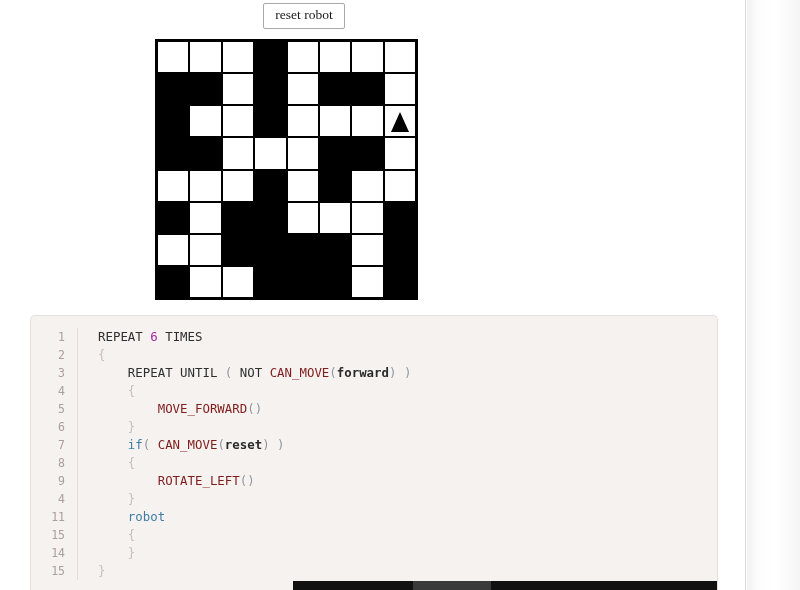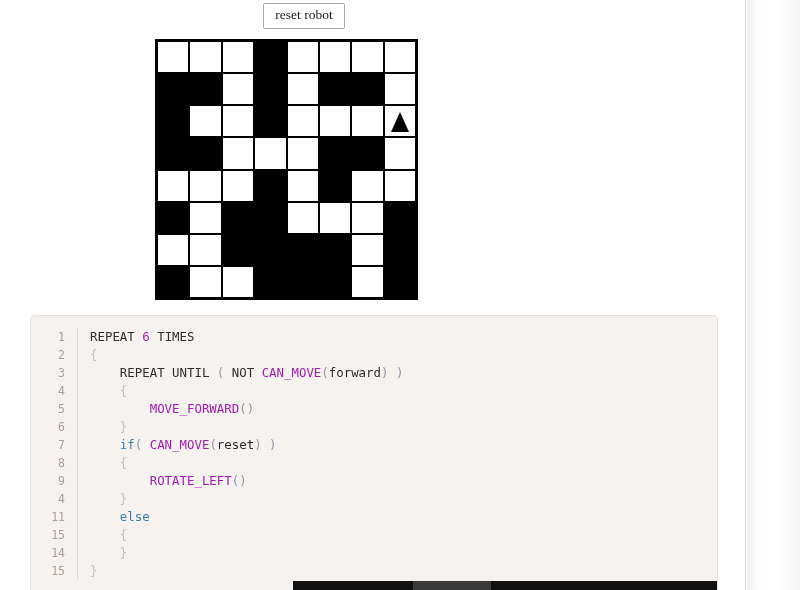--- a/index.html
+++ b/index.html
@@ -123,30 +123,30 @@
   .ln {
     width: 34px;
     min-width: 34px;
     text-align: right;
     padding-right: 12px;
     color: #a9a09a;
     font-size: 11.5px;
     user-select: none;
   }
   .code-text {
-    padding-left: 12px;
+    padding-left: 20px;
     border-left: 1px solid #e2dbd6;
     flex: 1;
     color: #3a3a3a;
   }
   
   .tok-kw      { color: #2e2e2e; }
   .tok-num     { color: #a626a4; }
-  .tok-fn      { color: #a21caf; }
-  .tok-arg     { color: #2b2b2b; font-weight: normal; }
+  .tok-fn      { color: #7f1d1d; }
+  .tok-arg     { color: #2b2b2b; font-weight: bold; }
   .tok-ctrl    { color: #3f7fa6; text-align: center; }
   .tok-brace   { color: #c7c0bb; }
   .tok-paren   { color: #8f97a3; }
   .tok-plain   { color: #2e2e2e; }
 
   
   #code-hscrollbar {
     position: absolute;
     left: 262px;
     bottom: 0;
@@ -254,21 +254,21 @@
         <div class="code-line"><span class="ln">1</span><span class="code-text"><span class="tok-kw">REPEAT</span><span class="tok-plain"> </span><span class="tok-num">6</span><span class="tok-plain"> </span><span class="tok-kw">TIMES</span></span></div>
         <div class="code-line"><span class="ln">2</span><span class="code-text"><span class="tok-brace">{</span></span></div>
         <div class="code-line"><span class="ln">3</span><span class="code-text"><span class="tok-plain">    </span><span class="tok-kw">REPEAT UNTIL</span><span class="tok-paren"> ( </span><span class="tok-kw">NOT</span><span class="tok-plain"> </span><span class="tok-fn">CAN_MOVE</span><span class="tok-paren">(</span><span class="tok-arg">forward</span><span class="tok-paren">)</span><span class="tok-paren"> )</span></span></div>
         <div class="code-line"><span class="ln">4</span><span class="code-text"><span class="tok-plain">    </span><span class="tok-brace">{</span></span></div>
         <div class="code-line"><span class="ln">5</span><span class="code-text"><span class="tok-plain">        </span><span class="tok-fn">MOVE_FORWARD</span><span class="tok-paren">()</span></span></div>
         <div class="code-line"><span class="ln">6</span><span class="code-text"><span class="tok-plain">    </span><span class="tok-brace">}</span></span></div>
         <div class="code-line"><span class="ln">7</span><span class="code-text"><span class="tok-plain">    </span><span class="tok-ctrl">if</span><span class="tok-paren">( </span><span class="tok-fn">CAN_MOVE</span><span class="tok-paren">(</span><span class="tok-arg">reset</span><span class="tok-paren">)</span><span class="tok-paren"> )</span></span></div>
         <div class="code-line"><span class="ln">8</span><span class="code-text"><span class="tok-plain">    </span><span class="tok-brace">{</span></span></div>
         <div class="code-line"><span class="ln">9</span><span class="code-text"><span class="tok-plain">        </span><span class="tok-fn">ROTATE_LEFT</span><span class="tok-paren">()</span></span></div>
         <div class="code-line"><span class="ln">4</span><span class="code-text"><span class="tok-plain">    </span><span class="tok-brace">}</span></span></div>
-        <div class="code-line"><span class="ln">11</span><span class="code-text"><span class="tok-plain">    </span><span class="tok-ctrl">else</span></span></div>
+        <div class="code-line"><span class="ln">11</span><span class="code-text"><span class="tok-plain">    </span><span class="tok-ctrl">robot</span></span></div>
         <div class="code-line"><span class="ln">15</span><span class="code-text"><span class="tok-plain">    </span><span class="tok-brace">{</span></span></div>
         <div class="code-line"><span class="ln">14</span><span class="code-text"><span class="tok-plain">    </span><span class="tok-brace">}</span></span></div>
         <div class="code-line"><span class="ln">15</span><span class="code-text"><span class="tok-brace">}</span></span></div>
       </div>
     <div id="code-hscrollbar">
       <div id="code-hscrollbar-thumb">
         <div class="thumb-grip"></div>
       </div>
     </div>
   </div>

